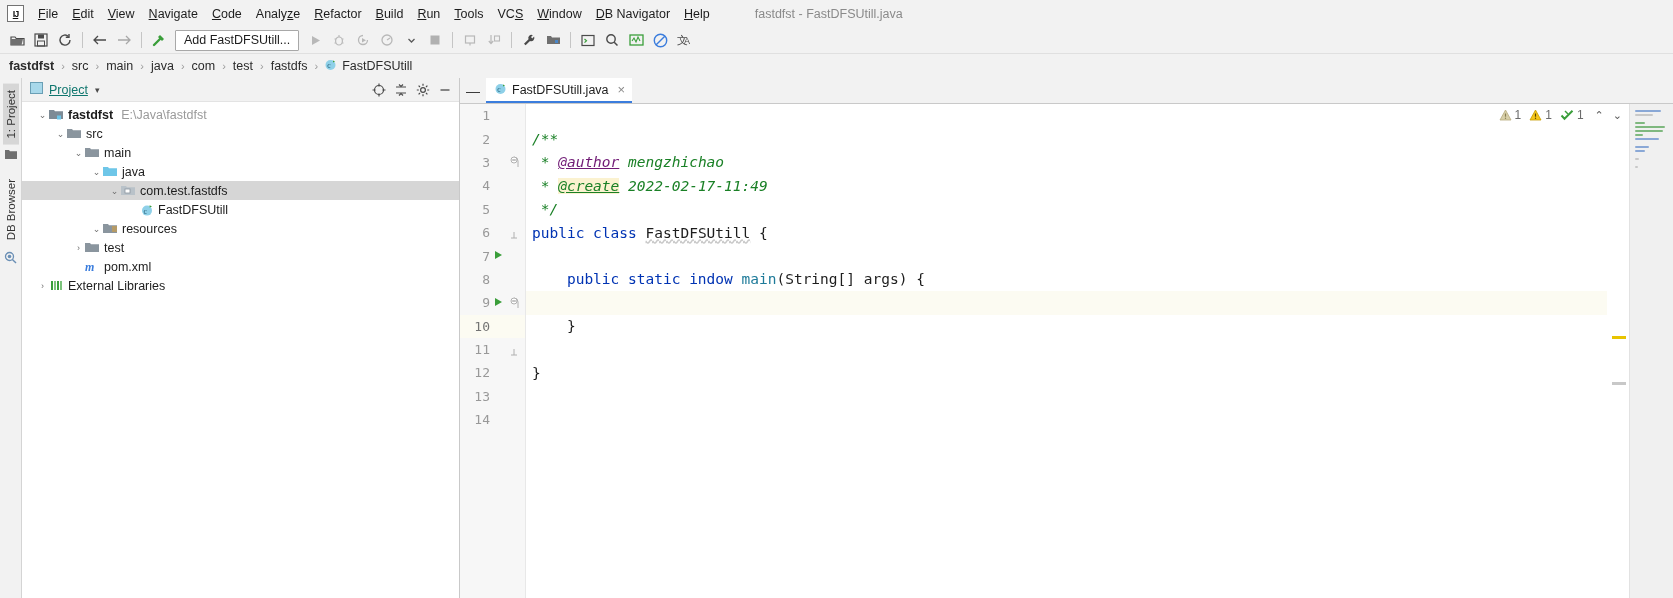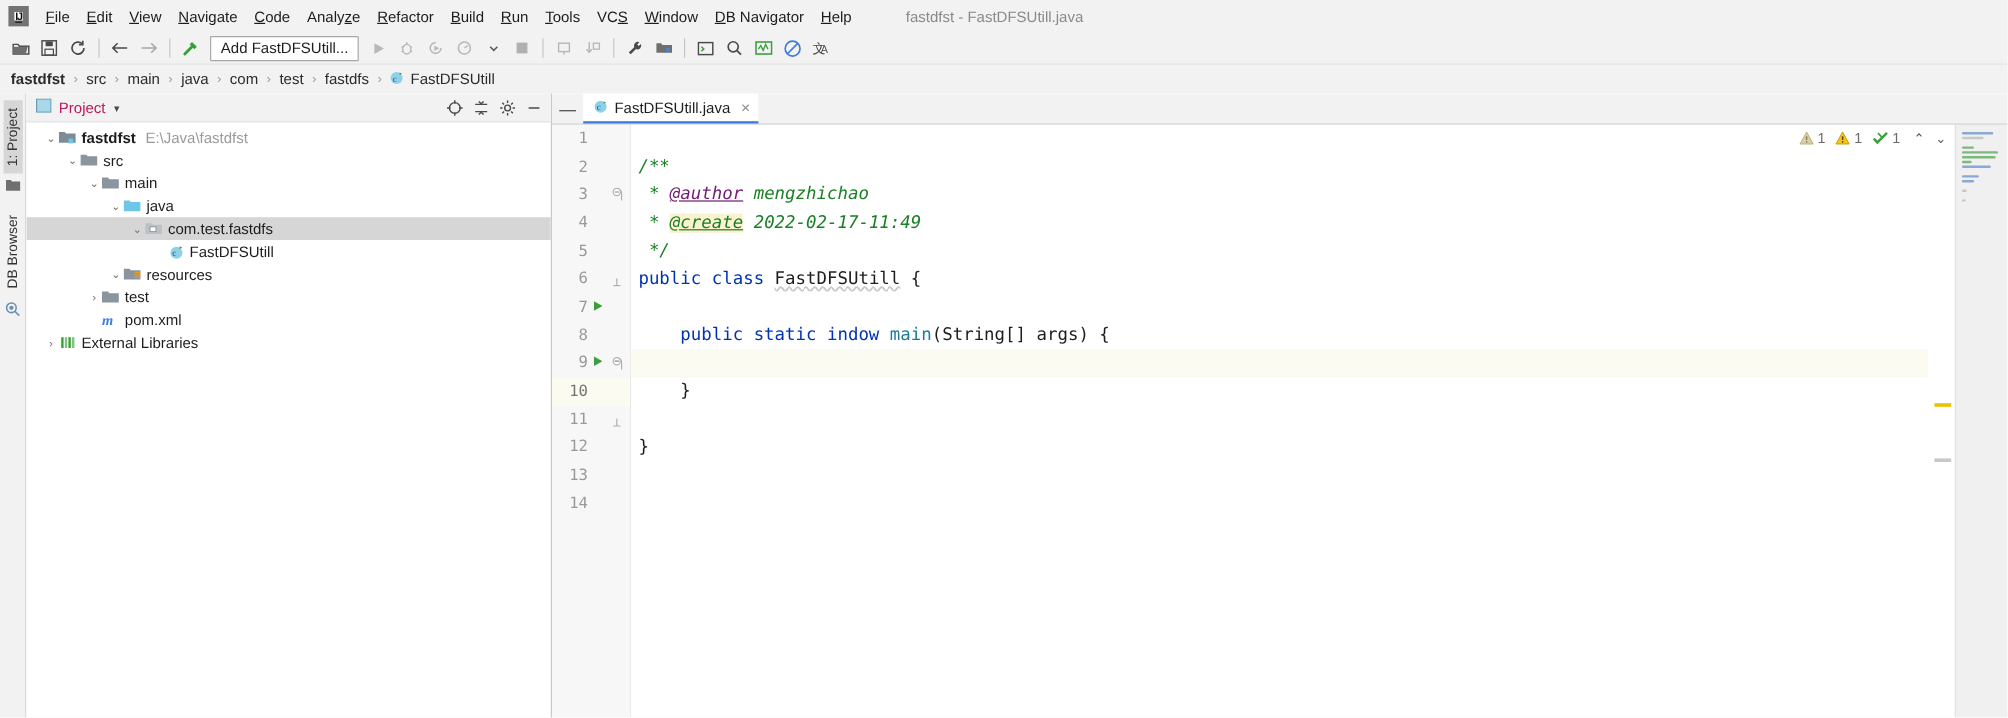--- a/index.html
+++ b/index.html
@@ -13,21 +13,21 @@
   }
   .app { width: 1673px; height: 598px; display: flex; flex-direction: column; background:#f2f2f2; }
 
   
   .menubar {
     height: 27px; display: flex; align-items: center;
     background: #f2f2f2; padding-left: 4px; flex: 0 0 27px;
   }
   .ij-logo {
     width: 17px; height: 17px; margin: 0 7px 0 3px;
-    background: #ffffff; border: 5px solid #737373;
+    background: #ffffff; border: 1px solid #737373;
     display: flex; align-items: center; justify-content: center;
     font-size: 9px; font-weight: bold; color: #101010;
     font-family: "Liberation Sans", sans-serif; letter-spacing: -1px; text-decoration: underline;
   }
   .menu-item {
     padding: 4px 7px; font-size: 12.5px; color: #1d1d1d; white-space: nowrap;
     cursor: default;
   }
   .menu-item u { text-decoration: underline; }
   .win-title {
@@ -78,21 +78,21 @@
 
   
   .project-panel {
     width: 438px; flex: 0 0 438px; background: #ffffff;
     border-right: 1px solid #c9c9c9; display: flex; flex-direction: column;
   }
   .pp-header {
     height: 24px; flex: 0 0 24px; display: flex; align-items: center;
     background: #f2f2f2; padding: 0 4px 0 8px; border-bottom: 1px solid #e3e3e3;
   }
-  .pp-title { font-size: 12.5px; color: #be185d; margin-left: 6px; }
+  .pp-title { font-size: 12.5px; color: #0f766e; margin-left: 6px; text-decoration: underline; }
   .pp-caret { margin-left: 7px; color: #4a4a4a; font-size: 9px; }
   .pp-tools { margin-left: auto; display: flex; align-items: center; gap: 2px; }
   .pp-tool { width: 20px; height: 20px; display:flex; align-items:center; justify-content:center; }
 
   .tree { flex: 1 1 auto; overflow: hidden; padding-top: 3px; font-size: 12.5px; }
   .trow {
     height: 19px; display: flex; align-items: center; white-space: nowrap;
     cursor: default; padding-right: 4px;
   }
   .trow.selected { background: #d6d6d6; }

